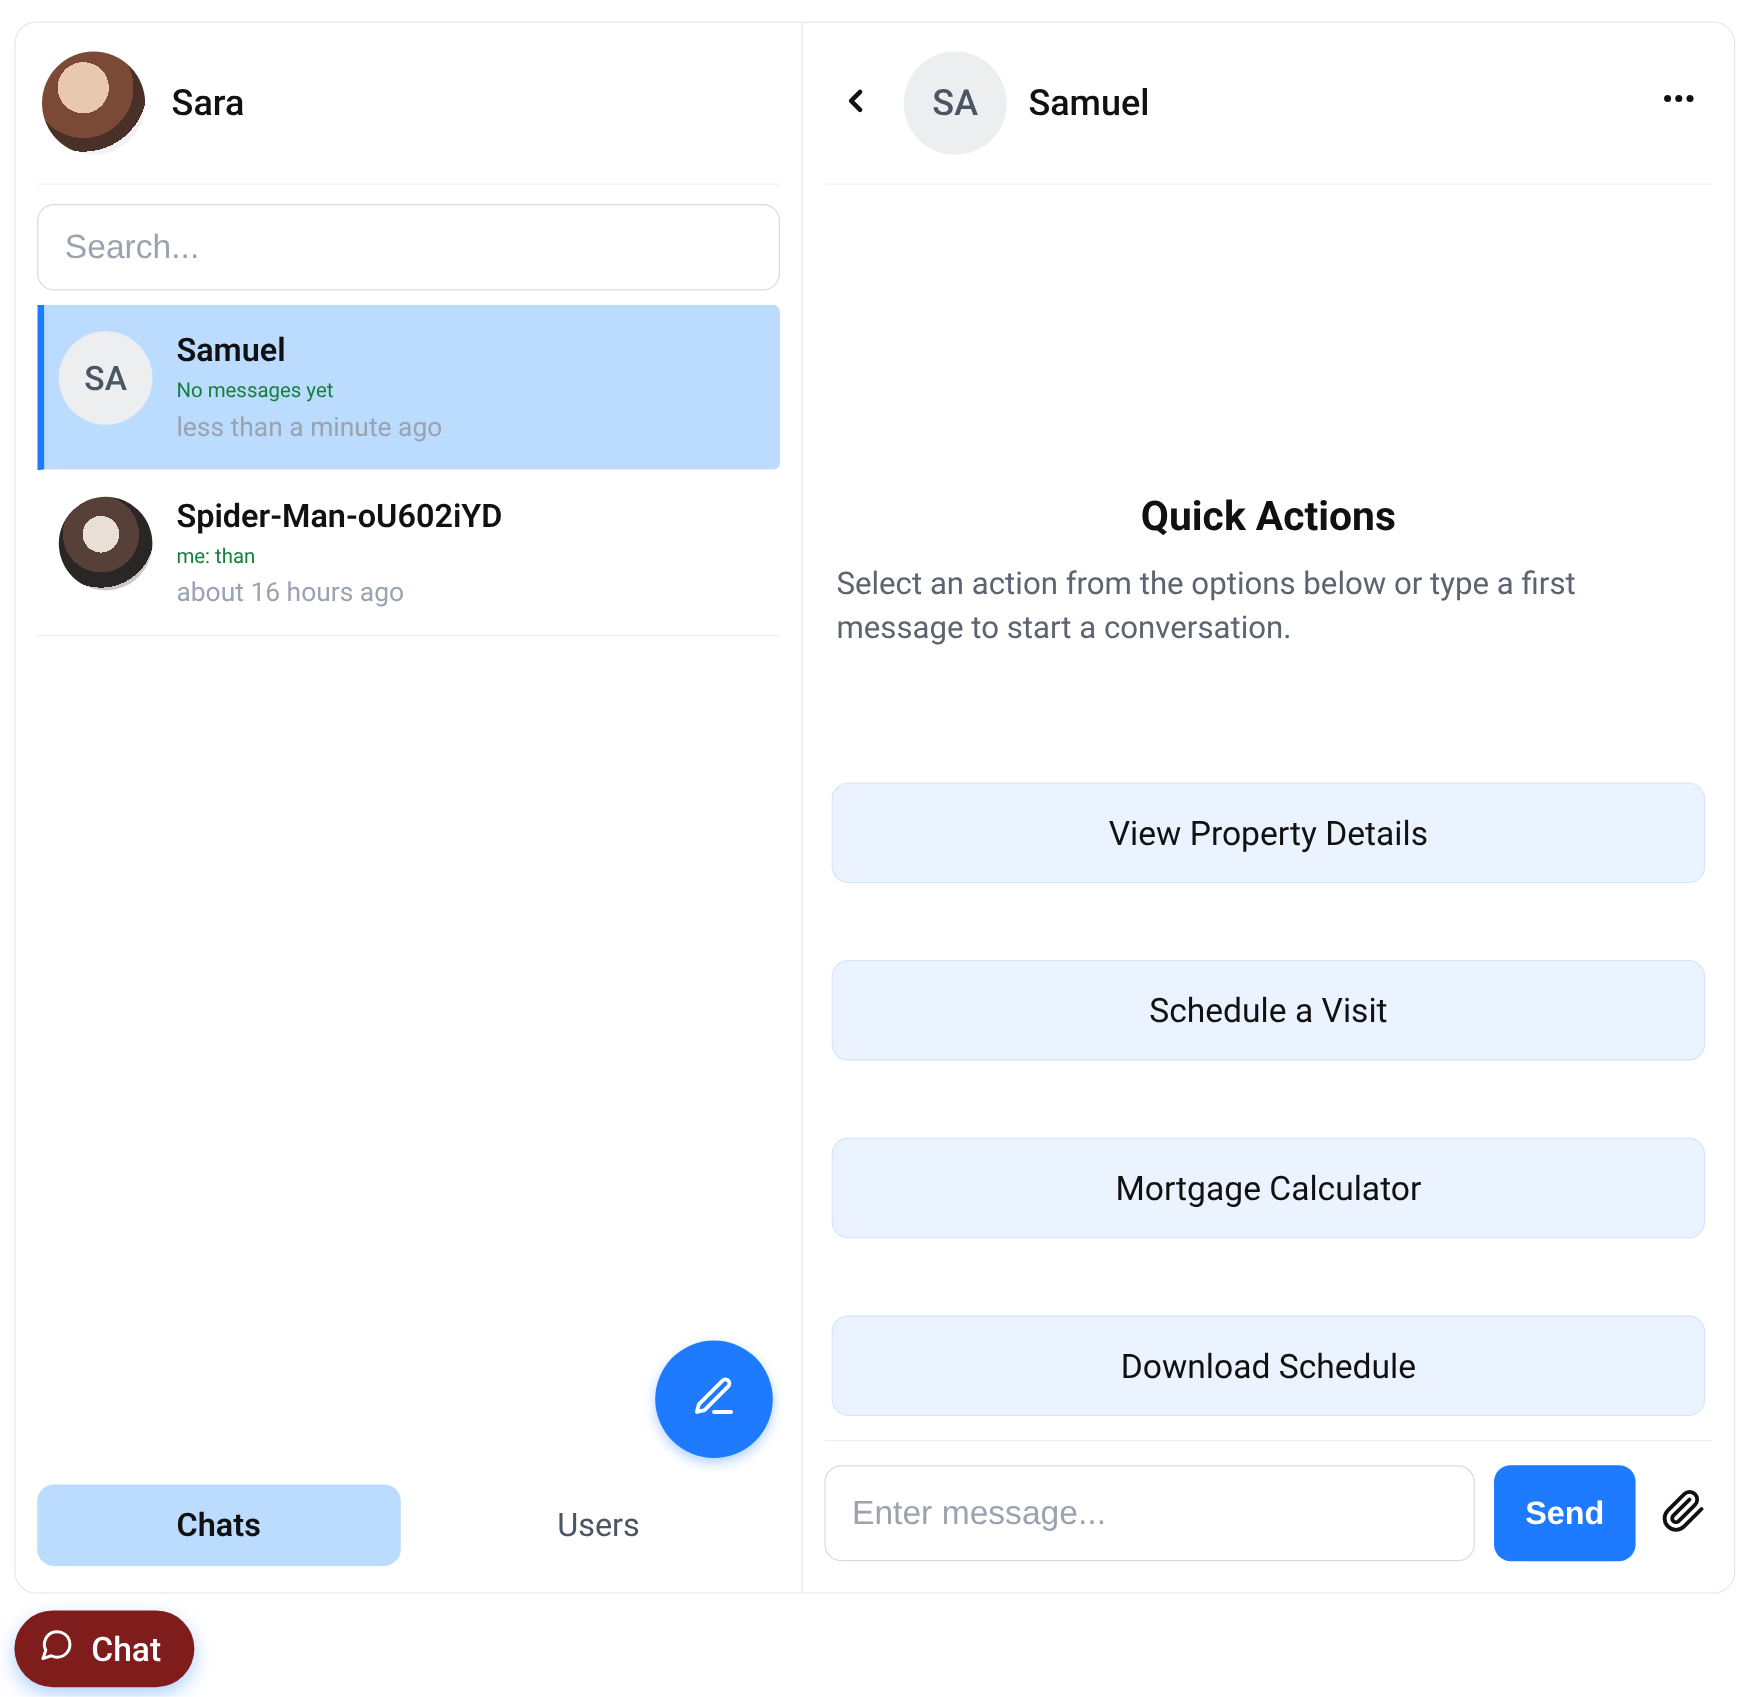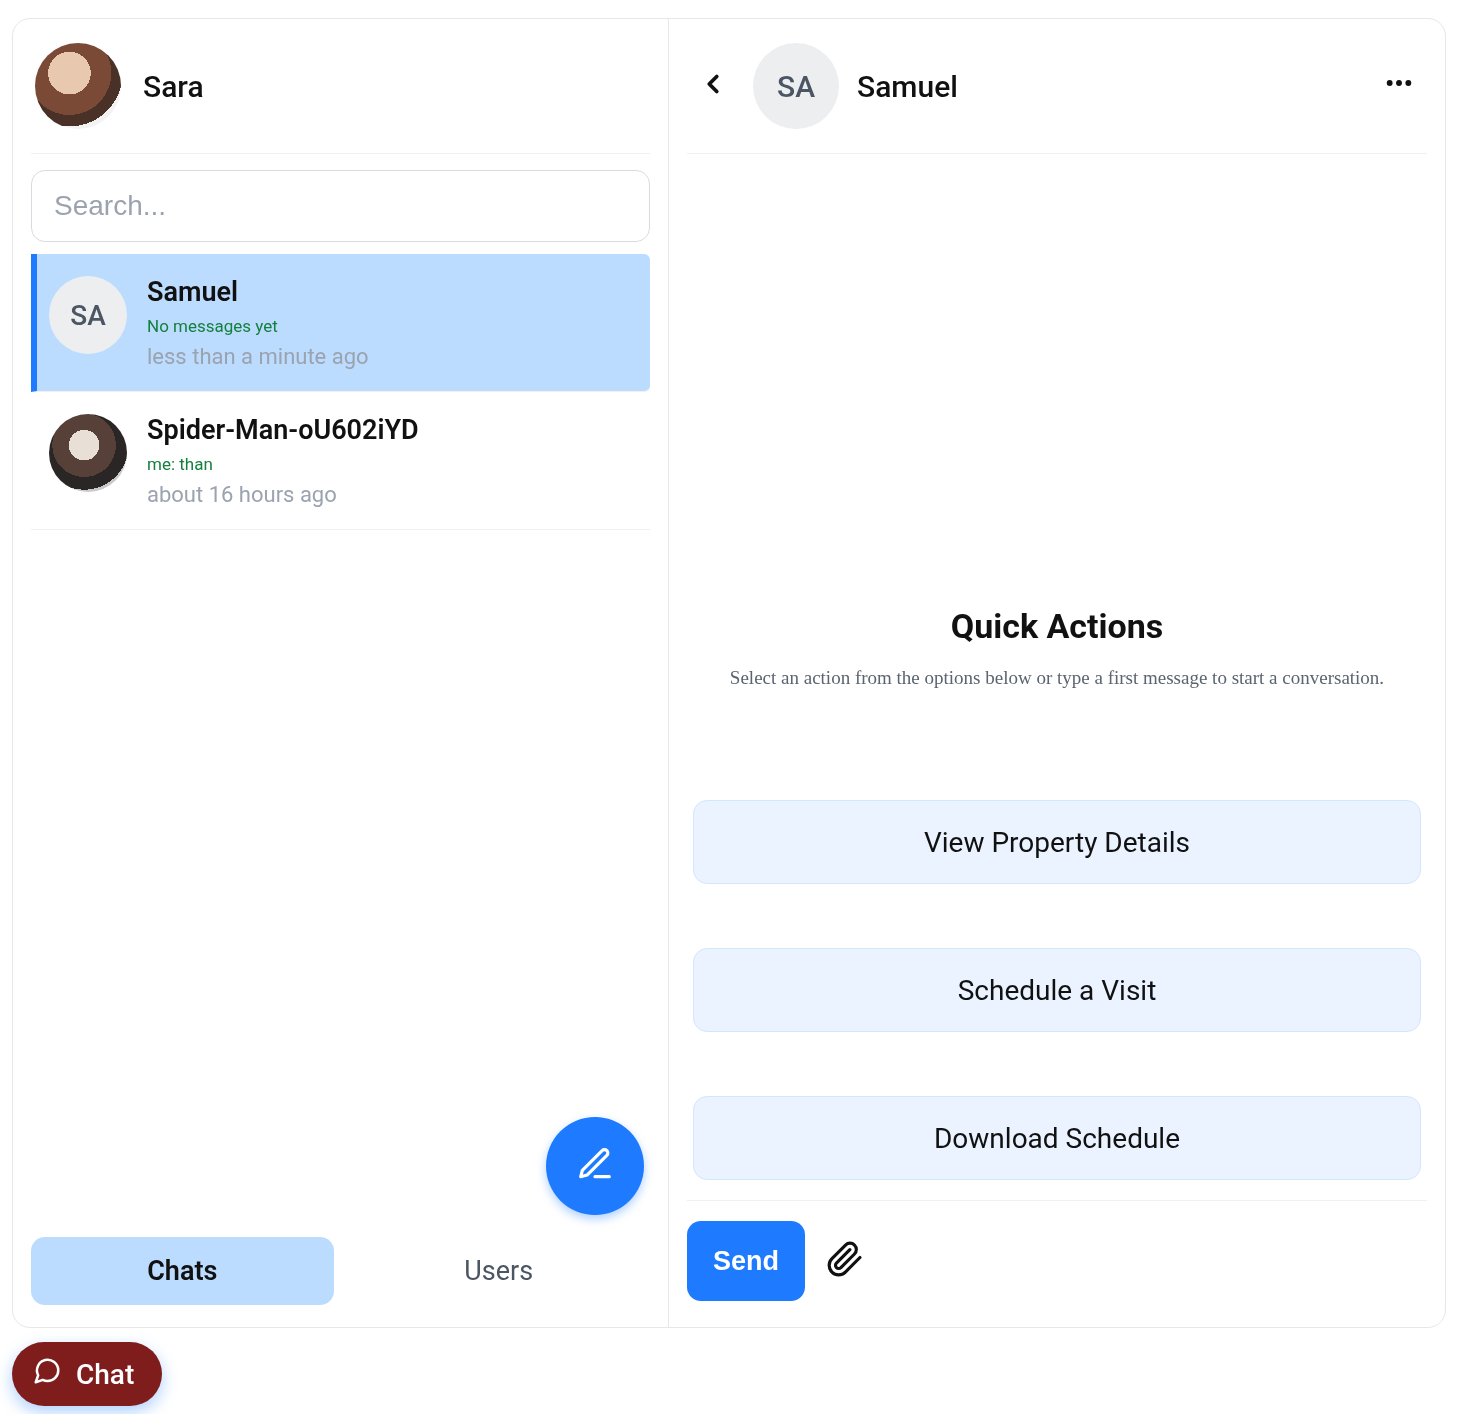--- a/index.html
+++ b/index.html
@@ -158,27 +158,26 @@
     flex: 1;
     display: flex;
     flex-direction: column;
     justify-content: flex-end;
     align-items: center;
     padding: 10px 0 20px 0;
     border-bottom: 1px solid #eef0f2;
   }
   .qa-title { font-size: 34px; font-weight: 700; color: #111; margin-bottom: 18px; }
   .qa-sub {
-    font-size: 19px;
+    font-size: 26px;
     color: #5b6470;
     text-align: left;
     line-height: 1.45;
     max-width: 720px;
     margin-bottom: 62px;
-    font-family: Liberation Serif, serif;
   }
   .qa-btns {
     width: 100%;
     display: flex;
     flex-direction: column;
     gap: 18px;
     padding: 0 6px;
   }
   .qa-btn {
     width: 100%;
@@ -331,26 +330,30 @@
       <div class="qa-title">Quick Actions</div>
       <div class="qa-sub">Select an action from the options below or type a first message to start a conversation.</div>
       <div class="qa-btns">
         <div class="qa-btn">
           <span>View Property Details</span>
         </div>
         <div class="qa-btn">
           <span>Schedule a Visit</span>
         </div>
         <div class="qa-btn">
+          <span>Mortgage Calculator</span>
+        </div>
+        <div class="qa-btn">
           <span>Download Schedule</span>
         </div>
       </div>
     </div>
 
     <div class="composer">
+      <input class="msg-input" type="text" placeholder="Enter message..." style="">
       <button class="send-btn">
         <span>Send</span>
       </button>
       <div class="attach-btn">
         <span>
           <svg width="38" height="38" viewBox="0 0 24 24" fill="none" stroke="#111" stroke-width="2" stroke-linecap="round" stroke-linejoin="round">
             <path d="M21.44 11.05 12.25 20.24a6 6 0 0 1-8.49-8.49l8.57-8.57a4 4 0 1 1 5.66 5.66L9.41 17.41a2 2 0 0 1-2.83-2.83l8.49-8.48"></path>
           </svg>
         </span>
       </div>

